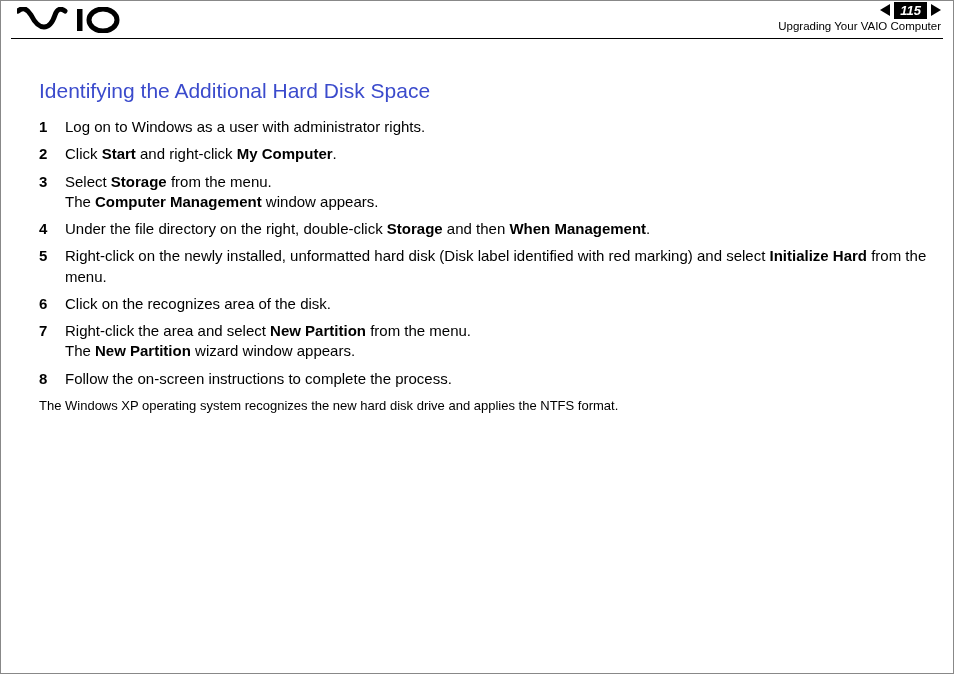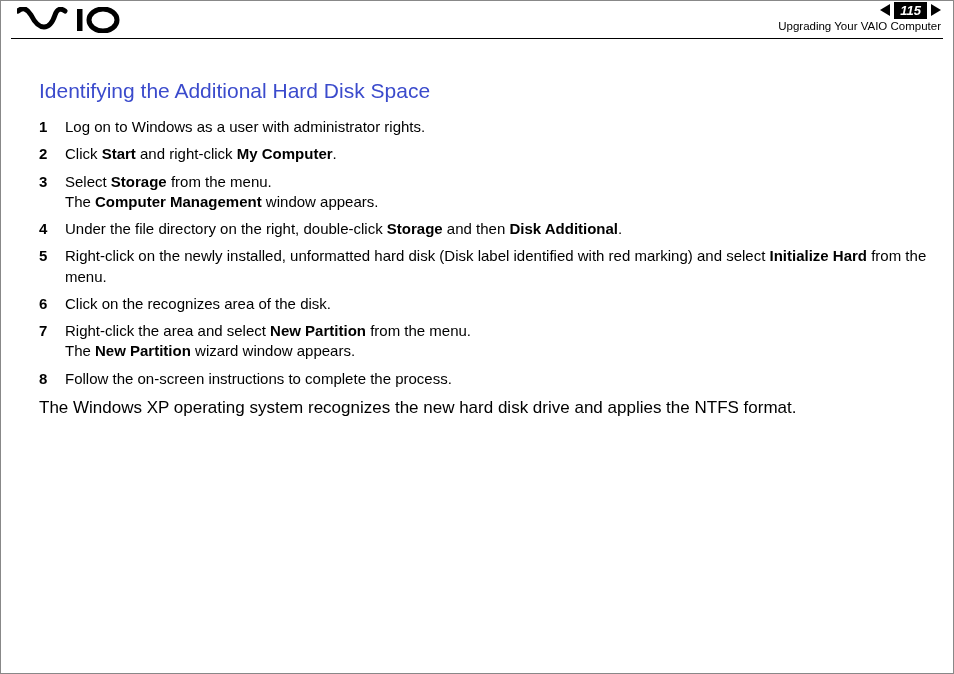--- a/index.html
+++ b/index.html
@@ -95,21 +95,21 @@
     line-height: 1.35;
     margin-bottom: 7px;
   }
   ol.steps li .num {
     font-weight: bold;
     width: 26px;
     flex-shrink: 0;
   }
   ol.steps li .txt { flex: 1; }
   p.closing {
-    font-size: 17px;
+    font-size: 13px;
     line-height: 1.35;
   }
   .b { font-weight: bold; margin-top: 20px; }
 </style>
 </head>
 <body>
 <div class="page">
 
   <div class="header-bar">
     <div class="logo">
@@ -139,21 +139,21 @@
         <li>
           <span class="num">2</span>
           <span class="txt"><span>Click </span><span class="b">Start</span><span> and right-click </span><span class="b">My Computer</span><span>.</span></span>
         </li>
         <li>
           <span class="num">3</span>
           <span class="txt"><span>Select </span><span class="b">Storage</span><span> from the menu.</span><br><span>The </span><span class="b">Computer Management</span><span> window appears.</span></span>
         </li>
         <li>
           <span class="num">4</span>
-          <span class="txt"><span>Under the file directory on the right, double-click </span><span class="b">Storage</span><span> and then </span><span class="b">Disk Additional</span><span>.</span></span>
+          <span class="txt"><span>Under the file directory on the right, double-click </span><span class="b">Storage</span><span> and then </span><span class="b">When Management</span><span>.</span></span>
         </li>
         <li>
           <span class="num">5</span>
           <span class="txt"><span>Right-click on the newly installed, unformatted hard disk (Disk label identified with red marking) and select </span><span class="b">Initialize Hard</span><span> from the menu.</span></span>
         </li>
         <li>
           <span class="num">6</span>
           <span class="txt"><span>Click on the recognizes area of the disk.</span></span>
         </li>
         <li>

